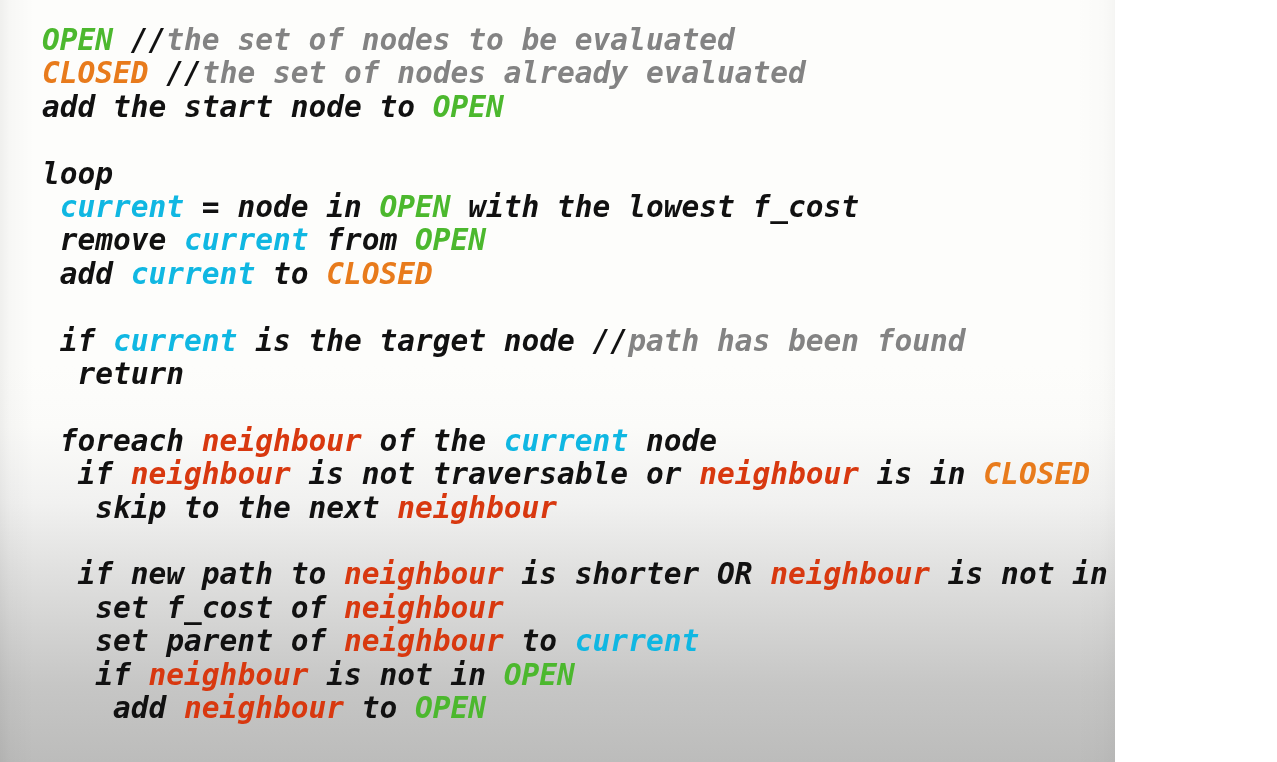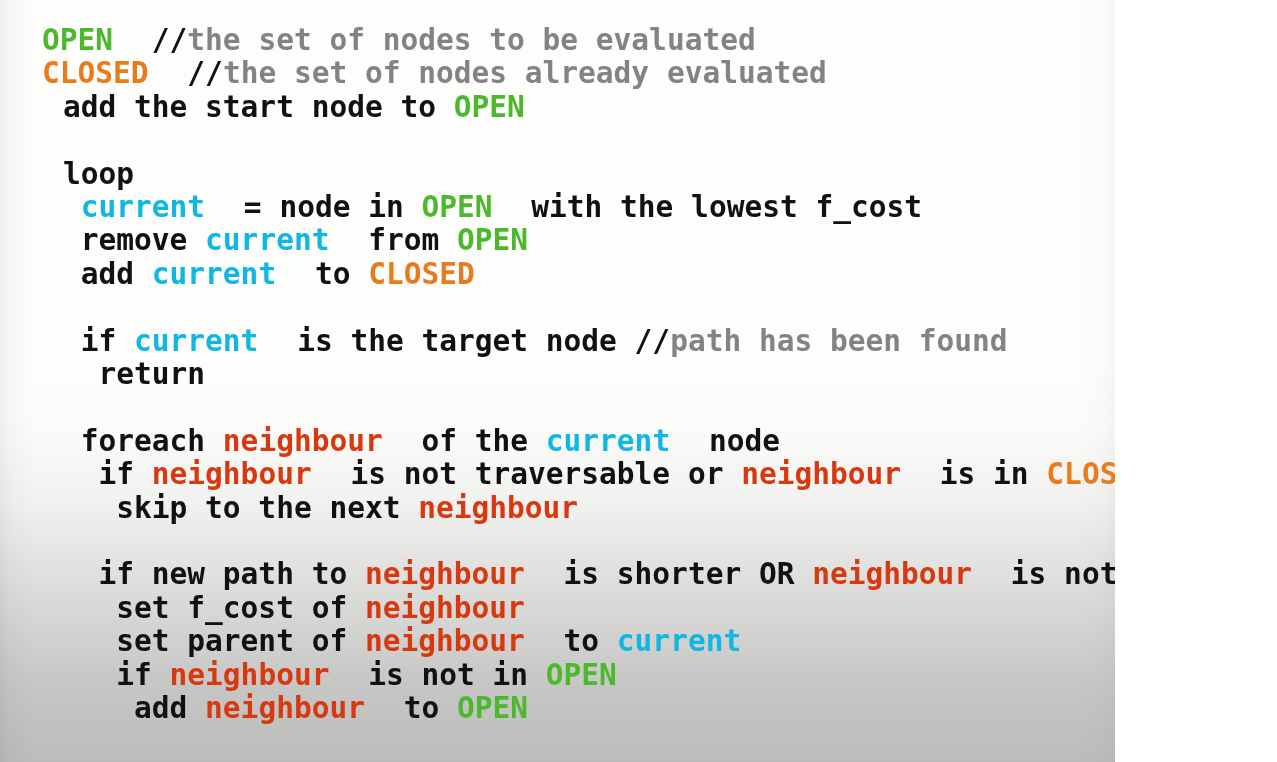--- a/index.html
+++ b/index.html
@@ -25,20 +25,21 @@
         #fdfdfb 0%,
         #fdfdfb 48%,
         #fbfbf9 56%,
         #f1f1f0 66%,
         #e2e2e1 74%,
         #d4d4d3 82%,
         #c6c6c5 90%,
         #bfbfbe 97%,
         #bcbcbb 100%);
     overflow: hidden;
+    font-style: italic;
   }
 
   
   #slide::before {
     content: "";
     position: absolute;
     inset: 0;
     pointer-events: none;
     background: linear-gradient(to right,
         rgba(0,0,0,0.055) 0px,
@@ -67,21 +68,21 @@
 
   .line {
     white-space: pre;
     min-height: 33.4px;
   }
   .line.blank {
     height: 33.4px;
   }
 
   .tok { white-space: pre; }
-  .tok-plain   { color: #111111; margin-left: 21px; }
+  .tok-plain   { color: #111111; }
   .tok-open    { color: #4cb82e; }
   .tok-closed  { color: #e87b1c; }
   .tok-current { color: #10b7e2; }
   .tok-neighbour { color: #d8380f; }
   .tok-slashes { color: #111111; }
   .tok-comment { color: #838383; }
 </style>
 </head>
 <body>
 

